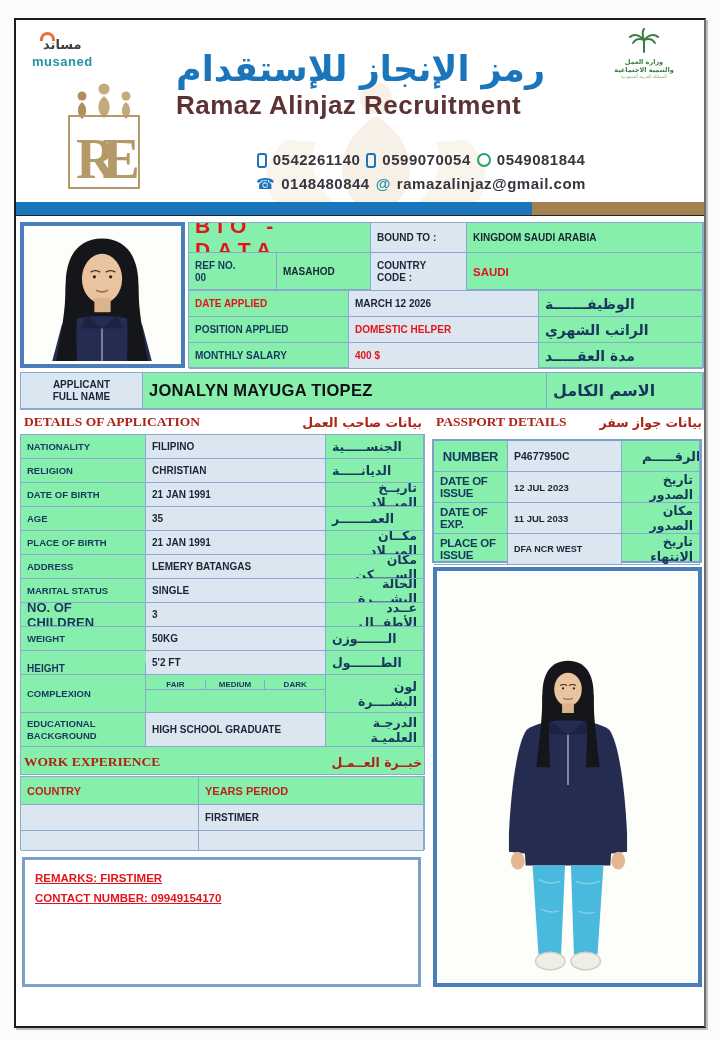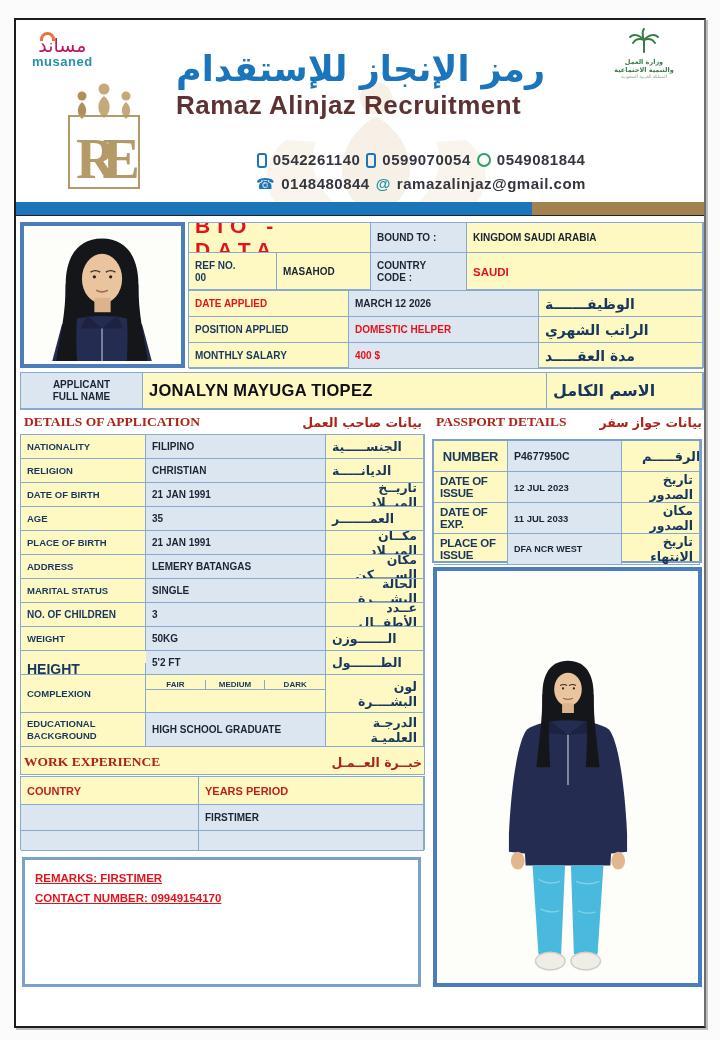--- a/index.html
+++ b/index.html
@@ -3,21 +3,21 @@
 <meta charset="utf-8">
 <style>
   * { margin:0; padding:0; box-sizing:border-box; }
   html,body { width:720px; height:1040px; background:#fbfbfb; font-family:"Liberation Sans","DejaVu Sans",sans-serif; overflow:hidden; }
   .page { position:absolute; left:14px; top:18px; width:692px; height:1010px; background:#fff; border:2px solid #1c1c1c; border-right-color:#6e6e6e; box-shadow:2px 2px 0 #bdbdbd; }
 
   
   .hdr { position:absolute; left:0; top:0; width:688px; height:196px; background:#fff; overflow:hidden; }
   .watermark { position:absolute; left:150px; top:60px; opacity:.45; }
   .musaned { position:absolute; left:16px; top:16px; text-align:center; }
-  .musaned-ar { font-family:"DejaVu Sans",sans-serif; font-weight:normal; font-size:19px; color:#be185d; line-height:18px; position:relative; }
+  .musaned-ar { font-family:"DejaVu Sans",sans-serif; font-weight:bold; font-size:13px; color:#404040; line-height:18px; position:relative; }
   .musaned-arc { position:absolute; left:8px; top:-4px; width:15px; height:9px; border:3px solid #e8703a; border-bottom:none; border-radius:10px 10px 0 0; }
   .musaned-en { font-size:13px; font-weight:bold; color:#2592a6; letter-spacing:.5px; }
   .ministry { position:absolute; right:14px; top:8px; width:92px; text-align:center; }
   .ministry-txt { font-family:"DejaVu Sans",sans-serif; font-size:6.5px; font-weight:bold; color:#3a7d44; line-height:8px; }
   .ministry-sub { font-size:4.5px; color:#8fae74; line-height:6px; }
   .relogo { position:absolute; left:22px; top:62px; width:132px; text-align:center; }
   .license { font-family:"DejaVu Sans",sans-serif; font-size:9.5px; font-weight:bold; color:#b49a68; margin-top:2px; }
   .titles { position:absolute; left:160px; top:28px; width:450px; text-align:left; }
   .title-ar { font-family:"DejaVu Sans",sans-serif; font-size:35px; font-weight:bold; color:#1b75bb; line-height:42px; }
   .title-en { font-size:26px; font-weight:bold; color:#5d3233; letter-spacing:.5px; line-height:30px; }
@@ -26,21 +26,21 @@
   .ic-mobile { display:inline-block; width:10px; height:15px; border:2px solid #1b75bb; border-radius:3px; }
   .ic-wa { display:inline-block; width:14px; height:14px; border:2.5px solid #28a06d; border-radius:50%; }
   .ic-tel { color:#1b75bb; font-family:"DejaVu Sans",sans-serif; font-size:15px; }
   .ic-at { color:#2592a6; font-weight:bold; font-size:15px; }
   .hdr-bar { position:absolute; left:0; top:182px; width:688px; height:13px; display:flex; }
   .hdr-bar .blue { width:516px; background:#1b75bb; }
   .hdr-bar .tan { flex:1; background:#a3824f; }
   .hdr-rule { position:absolute; left:0; top:195px; width:688px; height:2px; background:#222; }
 
   
-  .tbl { position:absolute; display:grid; border:1px solid #8aa9cf; background:#fef9c3; }
+  .tbl { position:absolute; display:grid; border:1px solid #8aa9cf; background:#86efac; }
   .cell { border-right:1px solid #8aa9cf; border-bottom:1px solid #8aa9cf; display:flex; align-items:center; padding:0 6px; font-size:10px; font-weight:bold; color:#17375e; overflow:hidden; }
   .cell:last-child { }
   .val { background:#dce6f1; color:#1a2433; }
   .ar { justify-content:flex-end; direction:rtl; font-family:"DejaVu Sans",sans-serif; font-size:12.5px; color:#17375e; }
   .red { color:#e3131b !important; }
   .pre { white-space:pre-line; line-height:12px; }
   .frame { position:absolute; border:4px solid #4a7ebb; background:#fff; padding:3px; }
   .frame-inner { width:100%; height:100%; background:#fdfdfb; overflow:hidden; }
   .sect-row { position:absolute; display:flex; justify-content:space-between; align-items:center; }
   .sect-en { font-family:"Liberation Serif","DejaVu Serif",serif; font-size:13.5px; font-weight:bold; color:#ae2317; }
@@ -225,29 +225,29 @@
     <div class="cell ar">مكــان الميــلاد</div>
 
     <div class="cell" style="font-size:9.5px;">ADDRESS</div>
     <div class="cell val">LEMERY BATANGAS</div>
     <div class="cell ar">مكان الســـــكن</div>
 
     <div class="cell" style="font-size:9.5px;">MARITAL STATUS</div>
     <div class="cell val">SINGLE</div>
     <div class="cell ar">الحالة البشــــرة</div>
 
-    <div class="cell" style="font-size:10px;">NO. OF CHILDREN</div>
+    <div class="cell" style="font-size:13px;">NO. OF CHILDREN</div>
     <div class="cell val">3</div>
     <div class="cell ar">عــدد الأطفــال</div>
 
     <div class="cell" style="font-size:9.5px;">WEIGHT</div>
     <div class="cell val">50KG</div>
     <div class="cell ar">الـــــــوزن</div>
 
-    <div class="cell" style="font-size:14px;margin-top:12px;">HEIGHT</div>
+    <div class="cell" style="font-size:10px;margin-top:12px;">HEIGHT</div>
     <div class="cell val">5'2 FT</div>
     <div class="cell ar">الطـــــــول</div>
 
     <div class="cell" style="font-size:9.5px;">COMPLEXION</div>
     <div class="cell" style="padding:0; display:grid; grid-template-columns:1fr 1fr 1fr; grid-template-rows:19px 19px;">
       <div class="cell sub-opt">FAIR</div>
       <div class="cell sub-opt">MEDIUM</div>
       <div class="cell sub-opt" style="border-right:none;">DARK</div>
       <div class="cell sub-opt" style="border-bottom:none;margin-top:48px;">YES</div>
       <div class="cell sub-opt val" style="border-bottom:none;"></div>

